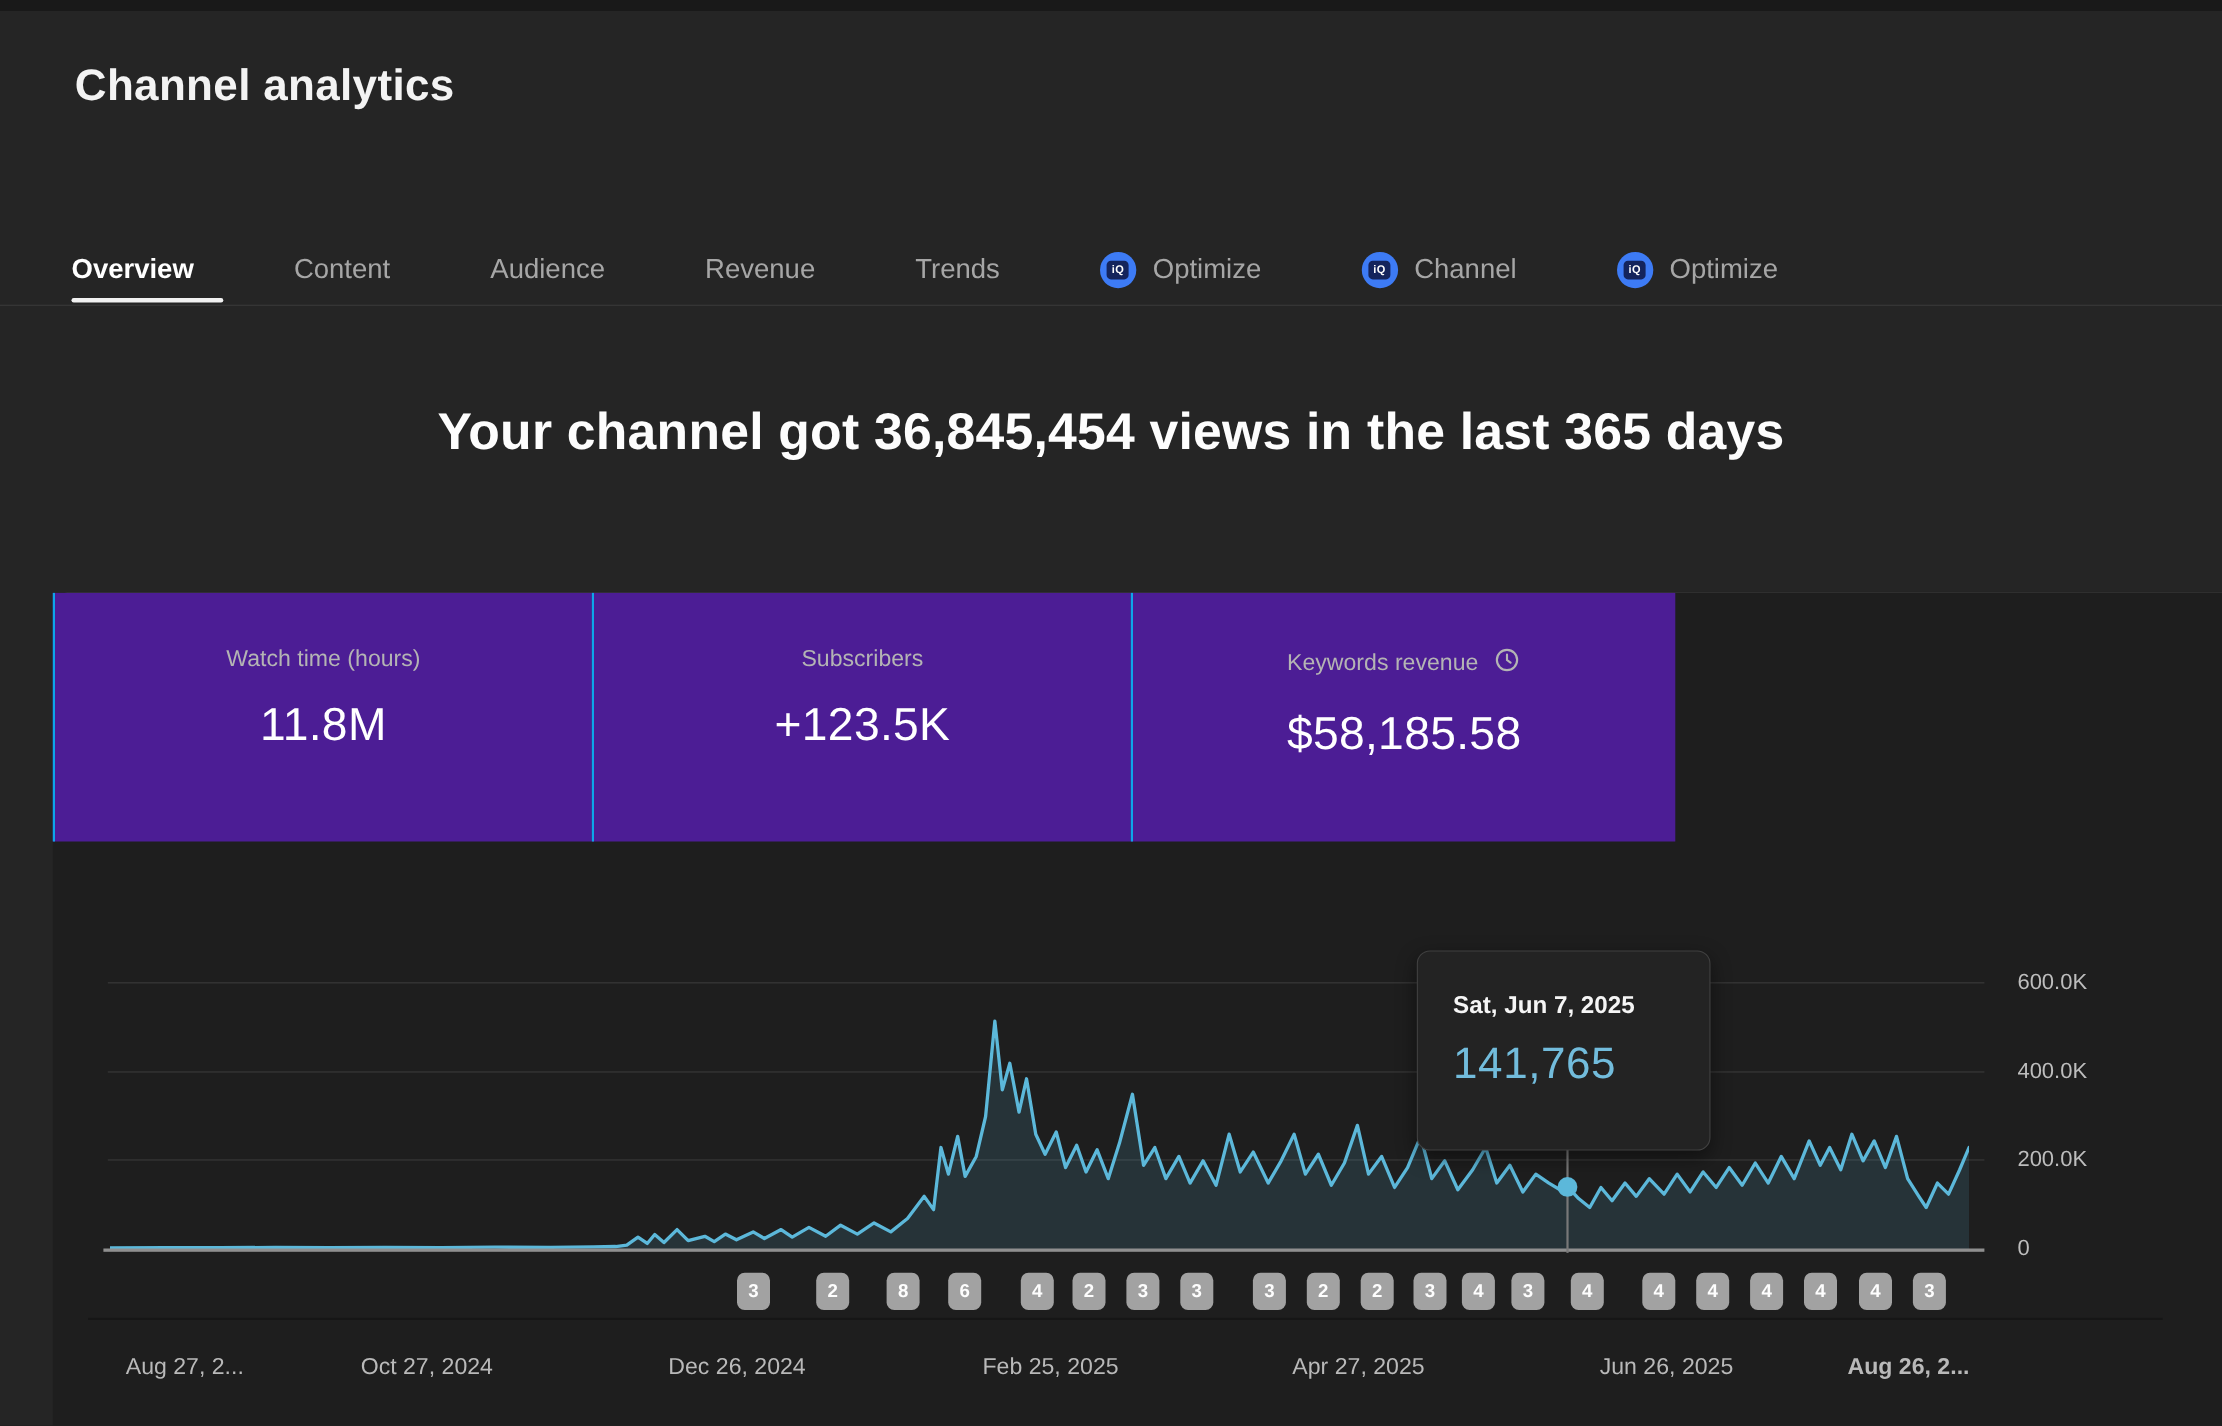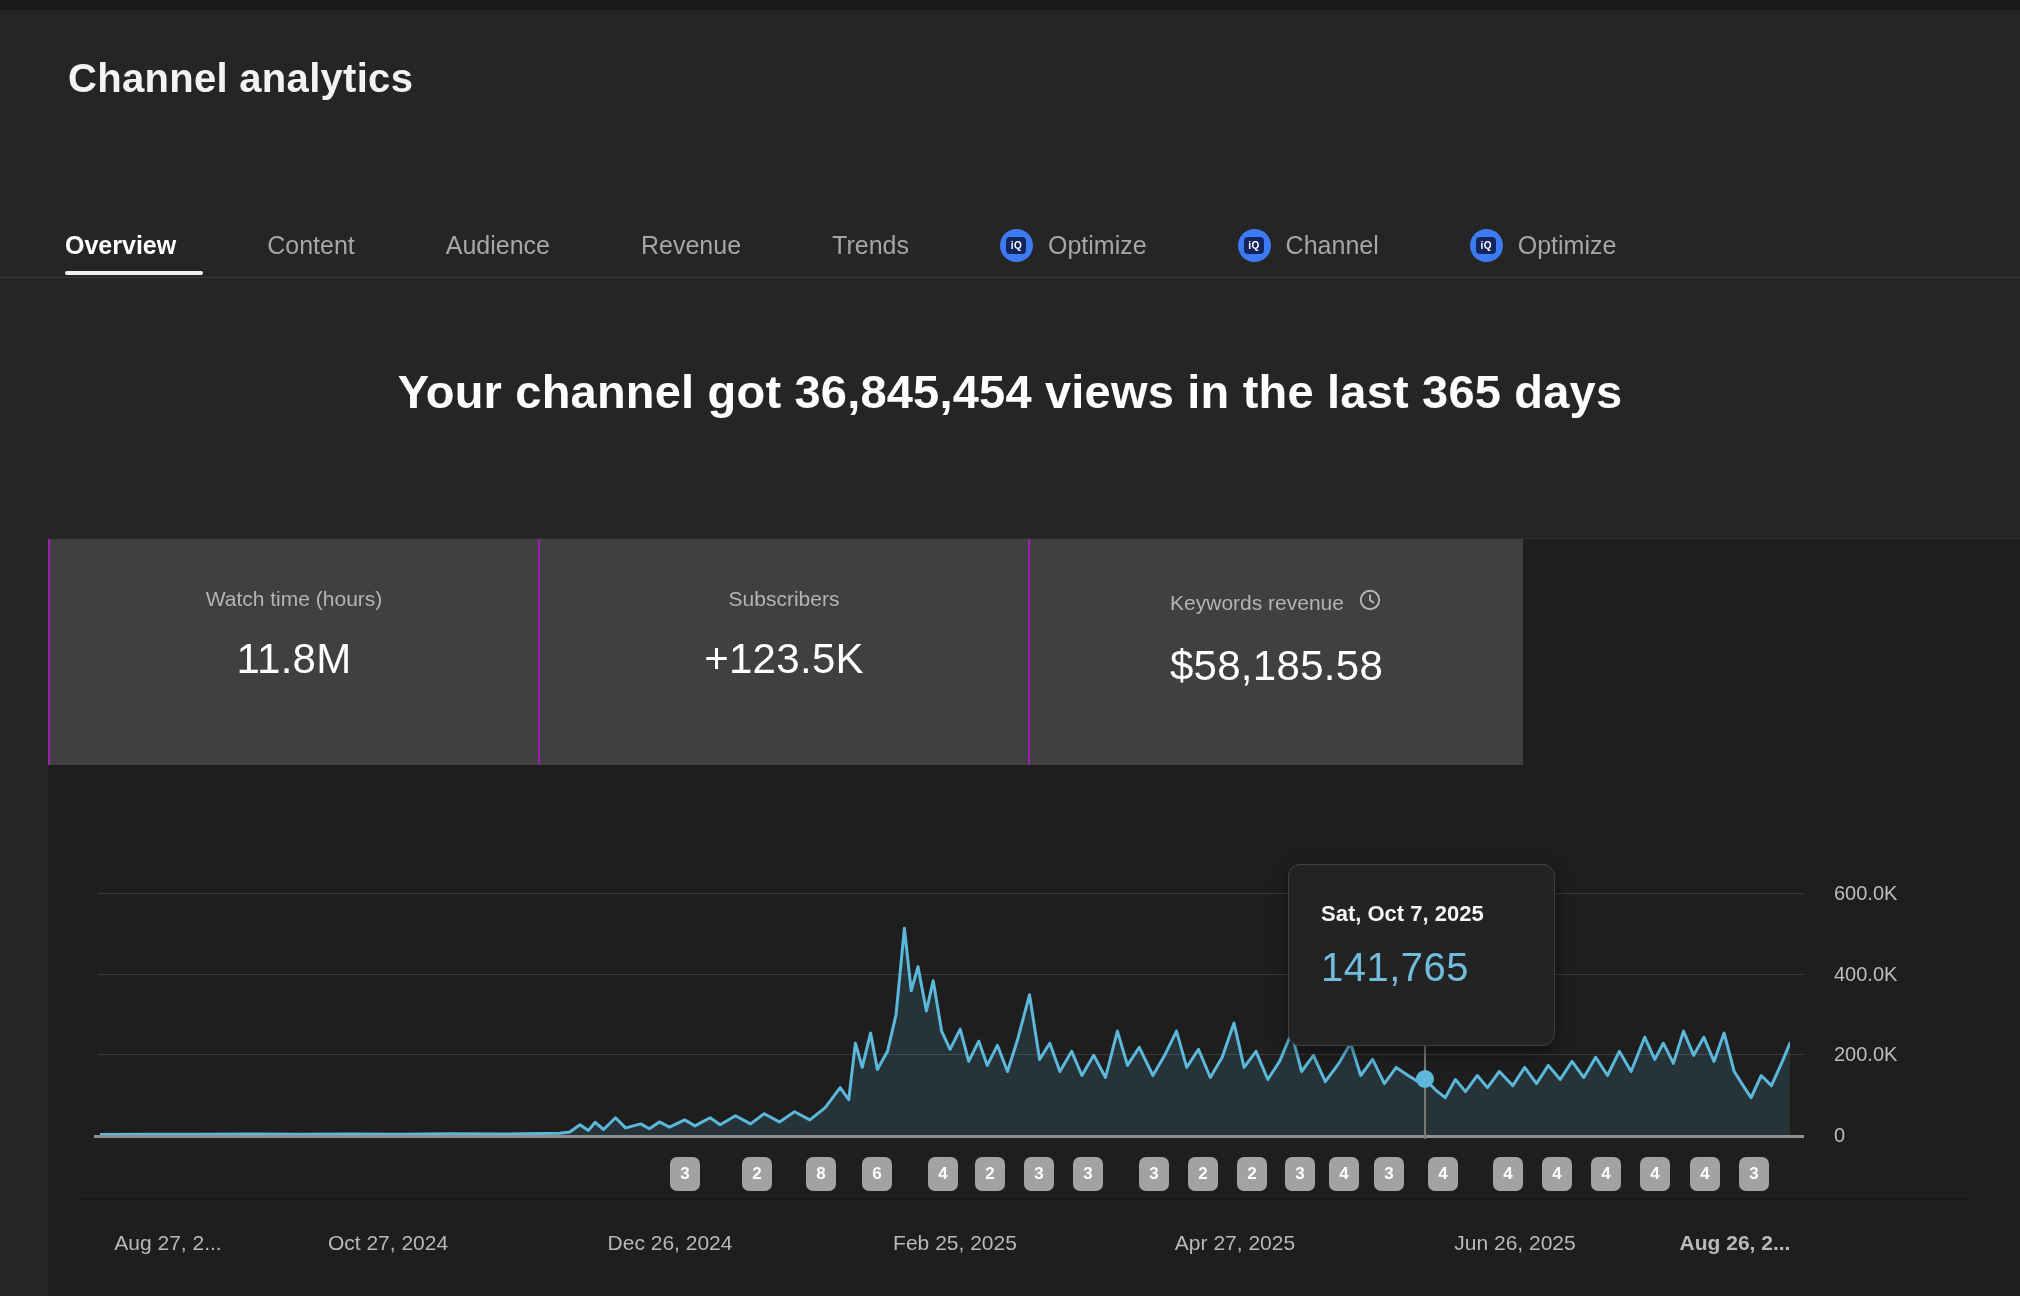--- a/index.html
+++ b/index.html
@@ -22,21 +22,21 @@
   .tabs-divider{position:absolute;left:0;top:277px;width:2020px;height:1px;background:#3a3a3a;}
 
   .headline{position:absolute;left:0;top:364px;width:2020px;text-align:center;
     font-size:47px;font-weight:700;color:#fdfdfd;letter-spacing:.2px;}
 
   
   .card{position:absolute;left:48px;top:538px;width:1972px;height:758px;background:#1e1e1e;
     border-top-left-radius:16px;border-top:1px solid #2f2f2f;}
   .metric-row{position:absolute;left:0;top:0;width:100%;height:226px;display:flex;}
   .metric{box-sizing:border-box;height:226px;display:flex;flex-direction:column;align-items:center;
-    padding-top:48px;background:#404040;border-left:2px solid #a21caf;cursor:pointer;}
+    padding-top:48px;background:#4c1d95;border-left:2px solid #0ea5e9;cursor:pointer;}
   .metric.selected{background:transparent;border-left:none;border-top-left-radius:16px;}
   .metric-label{display:flex;align-items:center;gap:13px;font-size:21px;font-weight:500;color:#b4b4b4;}
   .metric-value{margin-top:24px;font-size:42px;font-weight:500;color:#ffffff;letter-spacing:.3px;}
   .micon{width:26px;height:26px;flex:0 0 auto;}
 
   
   .gridline{position:absolute;left:50px;width:1706px;height:1px;background:#3b3b3b;}
   .axis-base{position:absolute;left:46px;top:596px;width:1710px;height:3px;background:#8f8f8f;}
   .chart-svg{position:absolute;left:52px;top:347px;width:1690px;height:252px;}
   .ylabel{position:absolute;left:1786px;width:140px;font-size:20px;color:#bdbdbd;}
@@ -174,16 +174,16 @@
       <div class="xlabel" style="left: 120px;">Aug 27, 2...</div>
       <div class="xlabel" style="left: 340px;">Oct 27, 2024</div>
       <div class="xlabel" style="left: 622px;">Dec 26, 2024</div>
       <div class="xlabel" style="left: 907px;">Feb 25, 2025</div>
       <div class="xlabel" style="left: 1187px;">Apr 27, 2025</div>
       <div class="xlabel" style="left: 1467px;">Jun 26, 2025</div>
       <div class="xlabel" style="left: 1687px; font-weight: bold;">Aug 26, 2...</div>
     </div>
 
   <div class="tooltip">
-    <div class="tooltip-date">Sat, Oct 7, 2025</div>
+    <div class="tooltip-date">Sat, Jun 7, 2025</div>
     <div class="tooltip-value" style="color: rgb(114, 188, 220);">141,765</div>
   </div>
 </section>
 
 </body></html>

